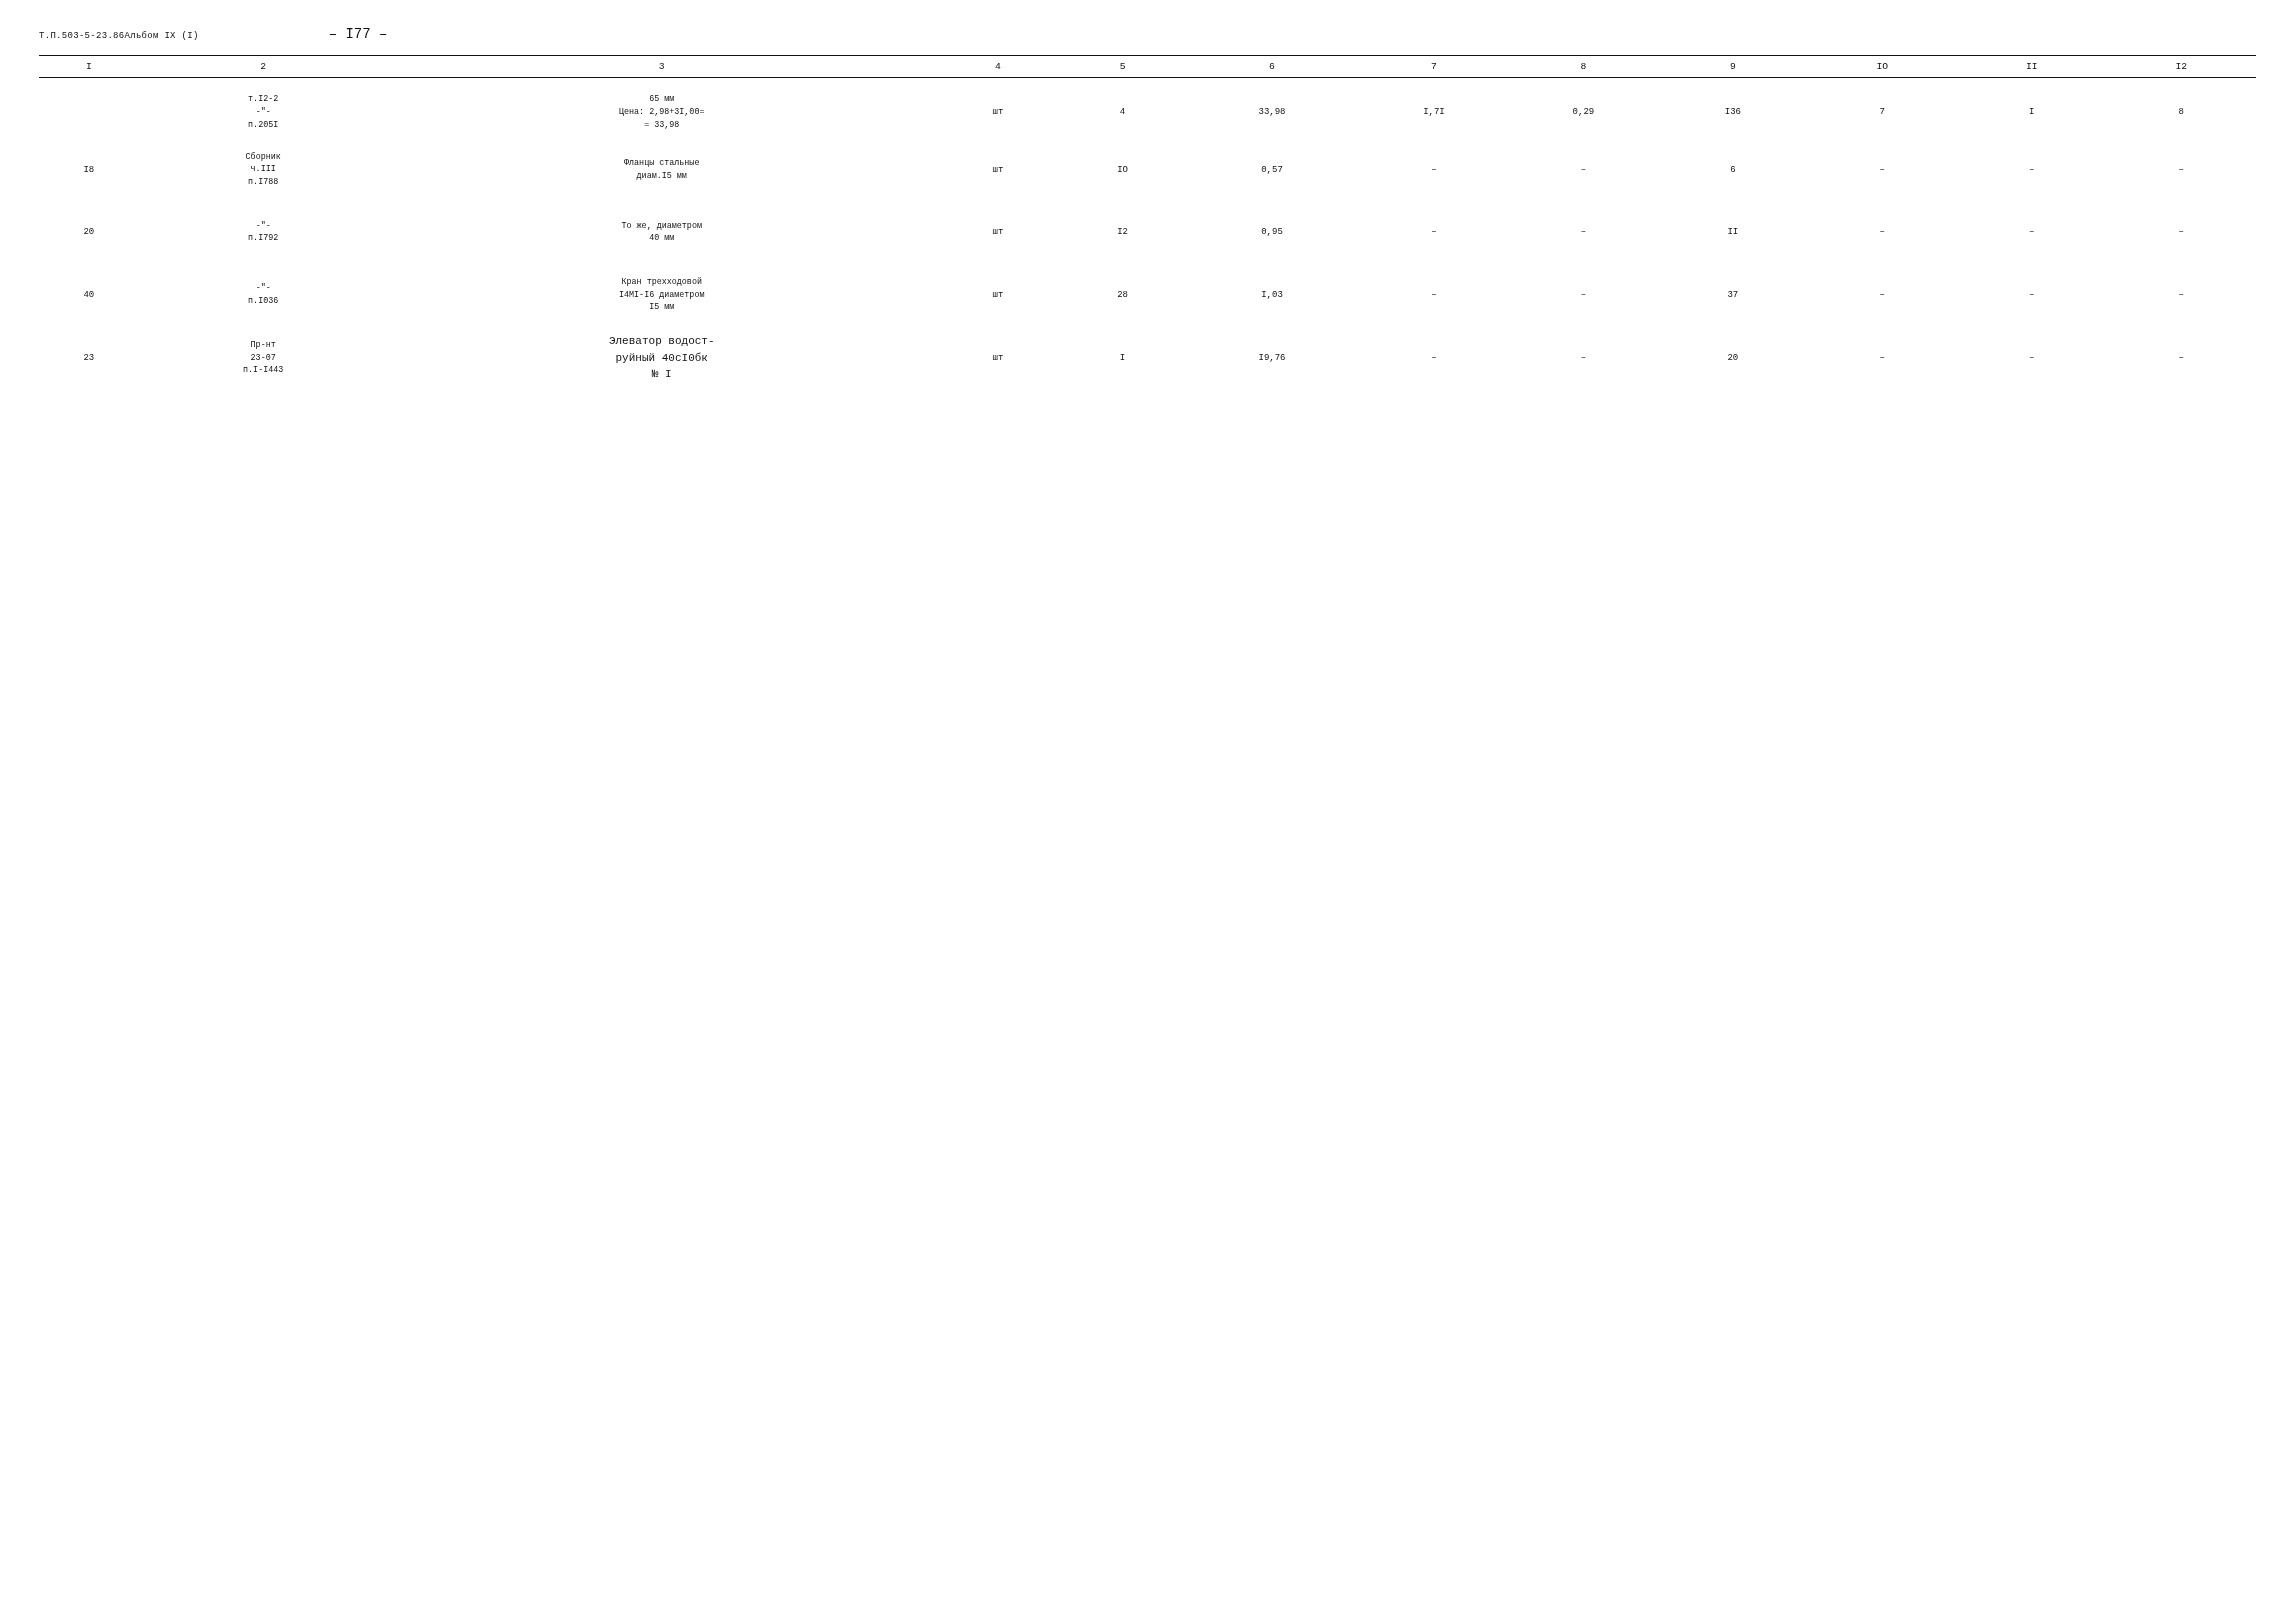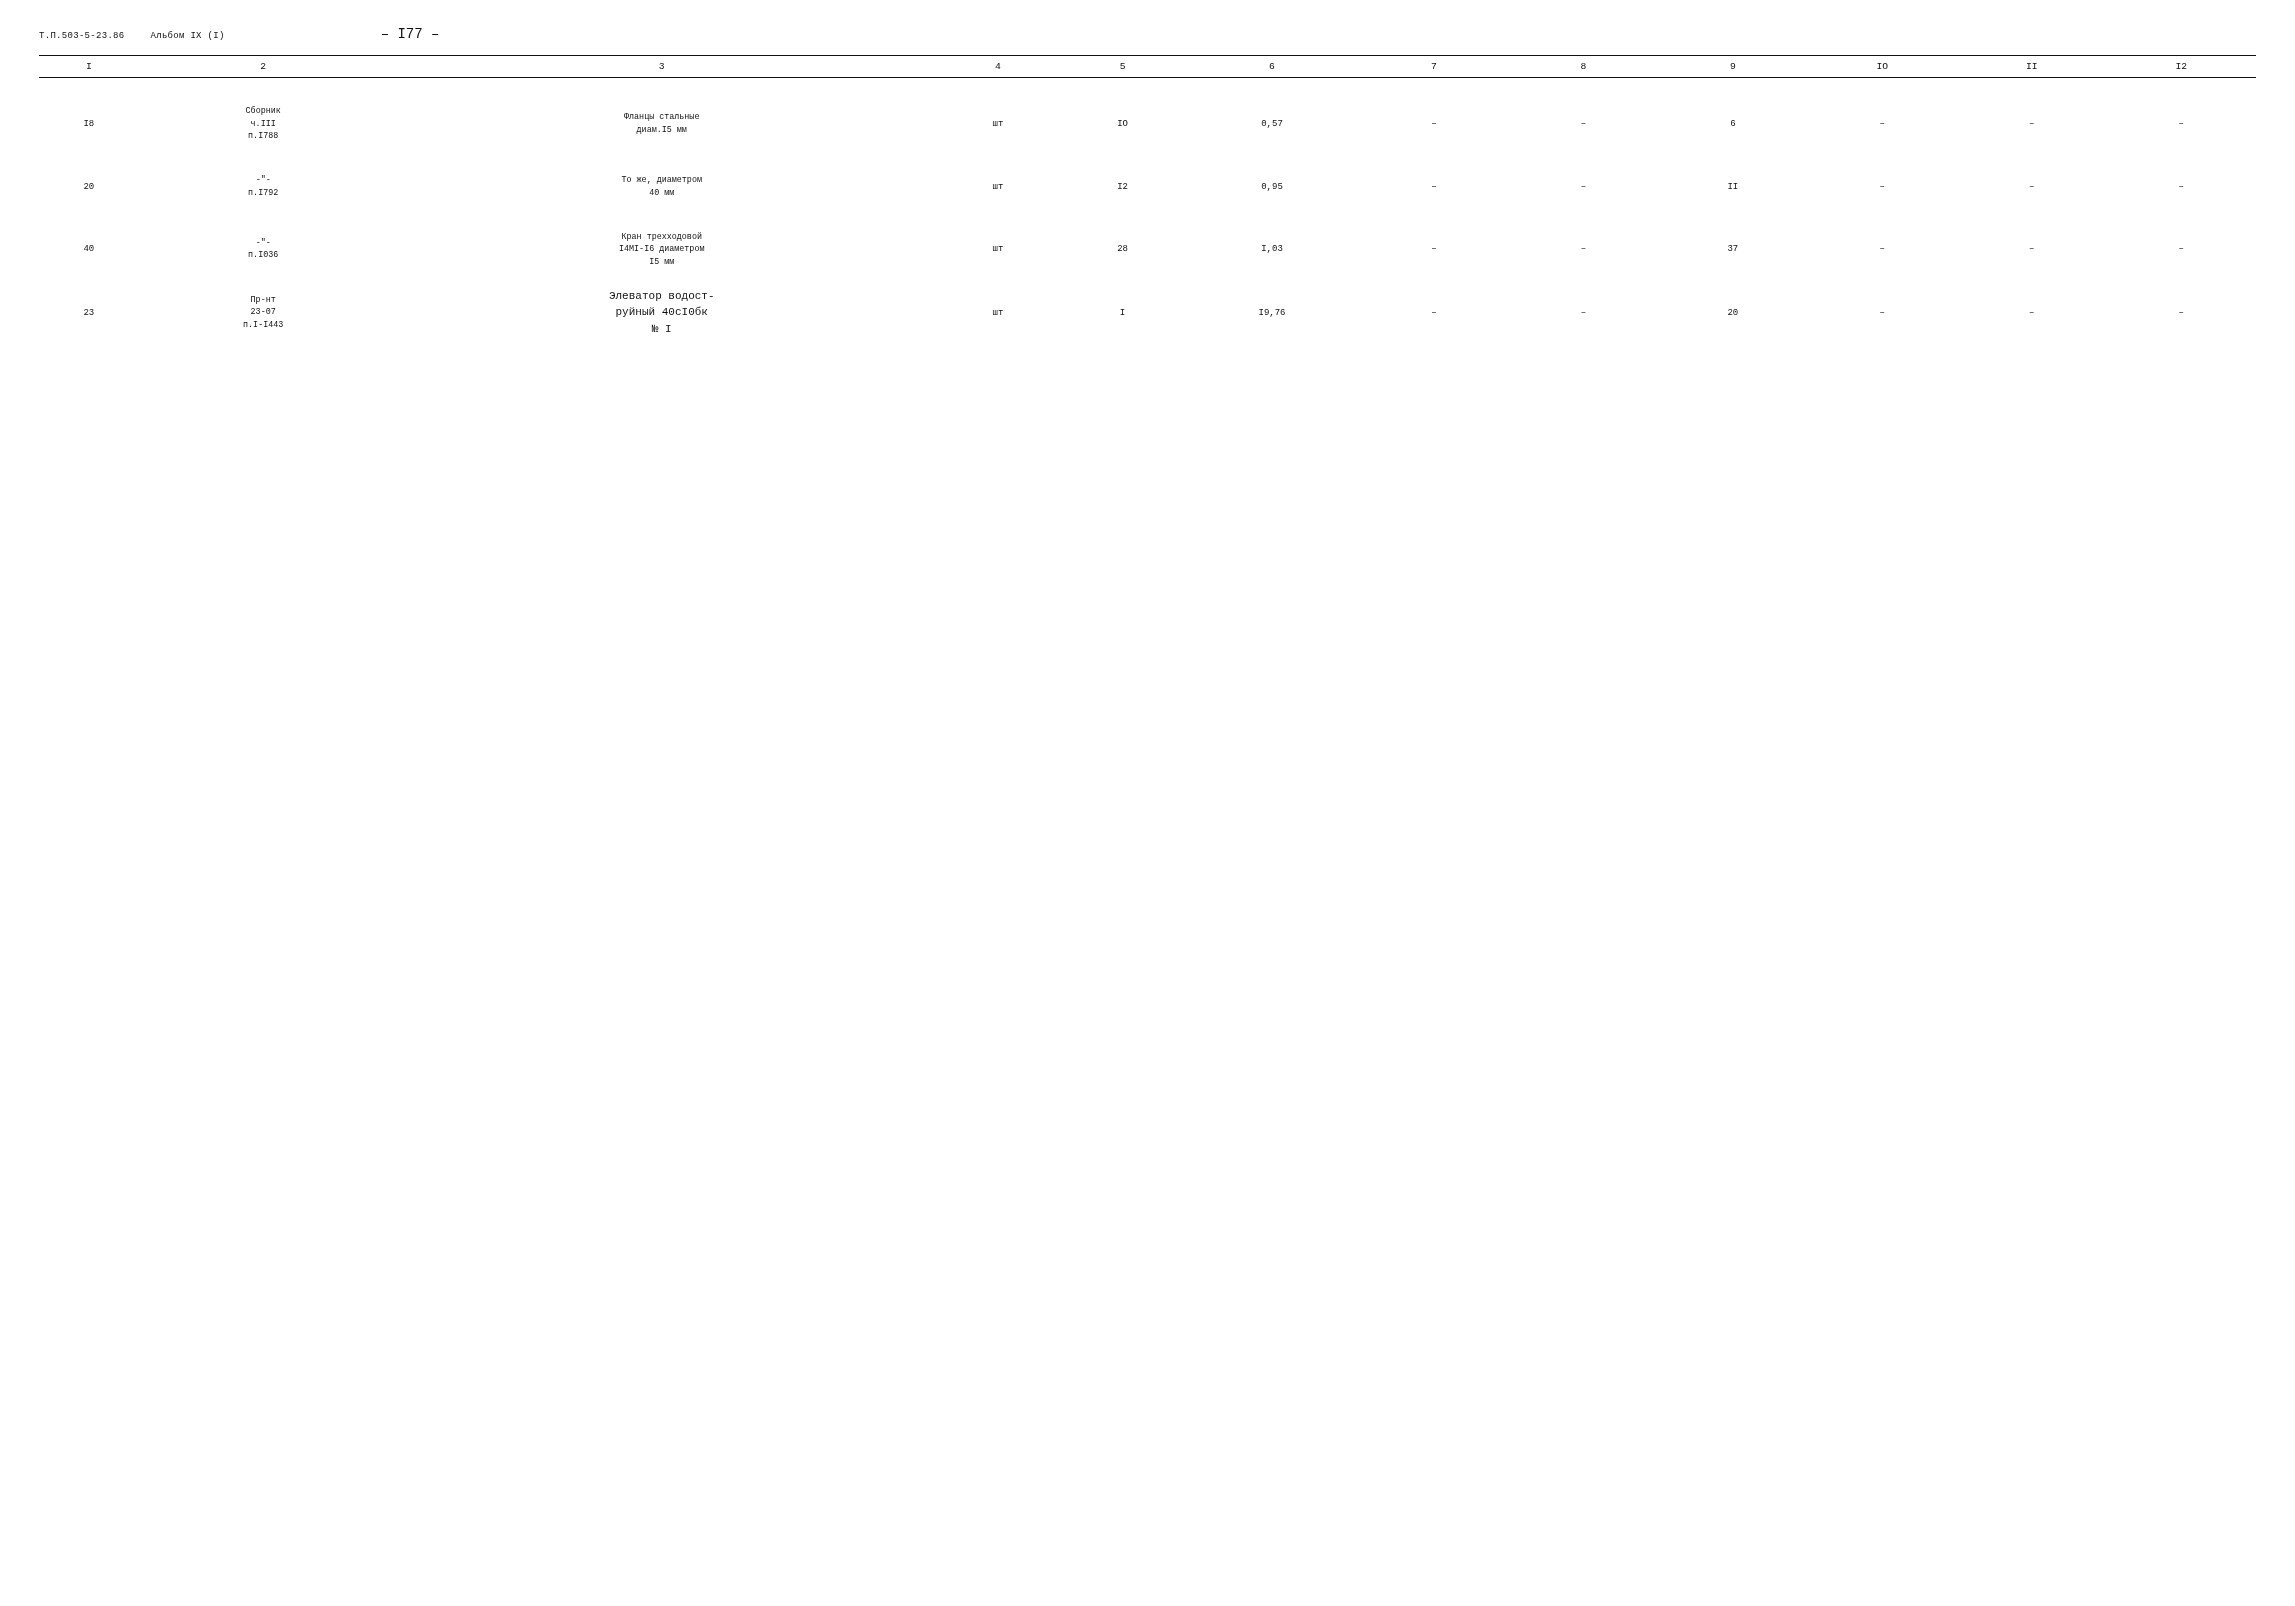--- a/index.html
+++ b/index.html
@@ -12,21 +12,20 @@
       background: #ffffff;
       font-family: 'Courier New', Courier, monospace;
       font-size: 9.7px;
       color: #111111;
       padding: 26px 39px;
     }
 
     .header {
       display: flex;
       align-items: baseline;
-      gap: 26px;
       margin-bottom: 13px;
     }
 
     .header-left {
       font-size: 9px;
       letter-spacing: 0.3px;
     }
 
     .header-center {
       font-size: 14px;
@@ -108,20 +107,38 @@
       <th class="col11">II</th>
       <th class="col12">I2</th>
     </tr>
   </thead>
   <tbody>
 
     <tr class="row-spacer">
       <td colspan="12"></td>
     </tr>
 
+    <tr>
+      <td class="col1"></td>
+      <td class="col2 cell-multiline" style="white-space:pre-line; font-size:8.4px;">т.I2-2
+-"-
+п.205I</td>
+      <td class="col3 cell-multiline" style="white-space:pre-line; font-size:8.4px;">65 мм
+Цена: 2,98+3I,00=
+= 33,98</td>
+      <td class="col4">шт</td>
+      <td class="col5">4</td>
+      <td class="col6">33,98</td>
+      <td class="col7">I,7I</td>
+      <td class="col8">0,29</td>
+      <td class="col9">I36</td>
+      <td class="col10">7</td>
+      <td class="col11">I</td>
+      <td class="col12">8</td>
+    </tr>
 
     <tr class="row-spacer">
       <td colspan="12"></td>
     </tr>
 
     <tr>
       <td class="col1">I8</td>
       <td class="col2 cell-multiline" style="white-space:pre-line; font-size:8.4px;">Сборник
 ч.III
 п.I788</td>

